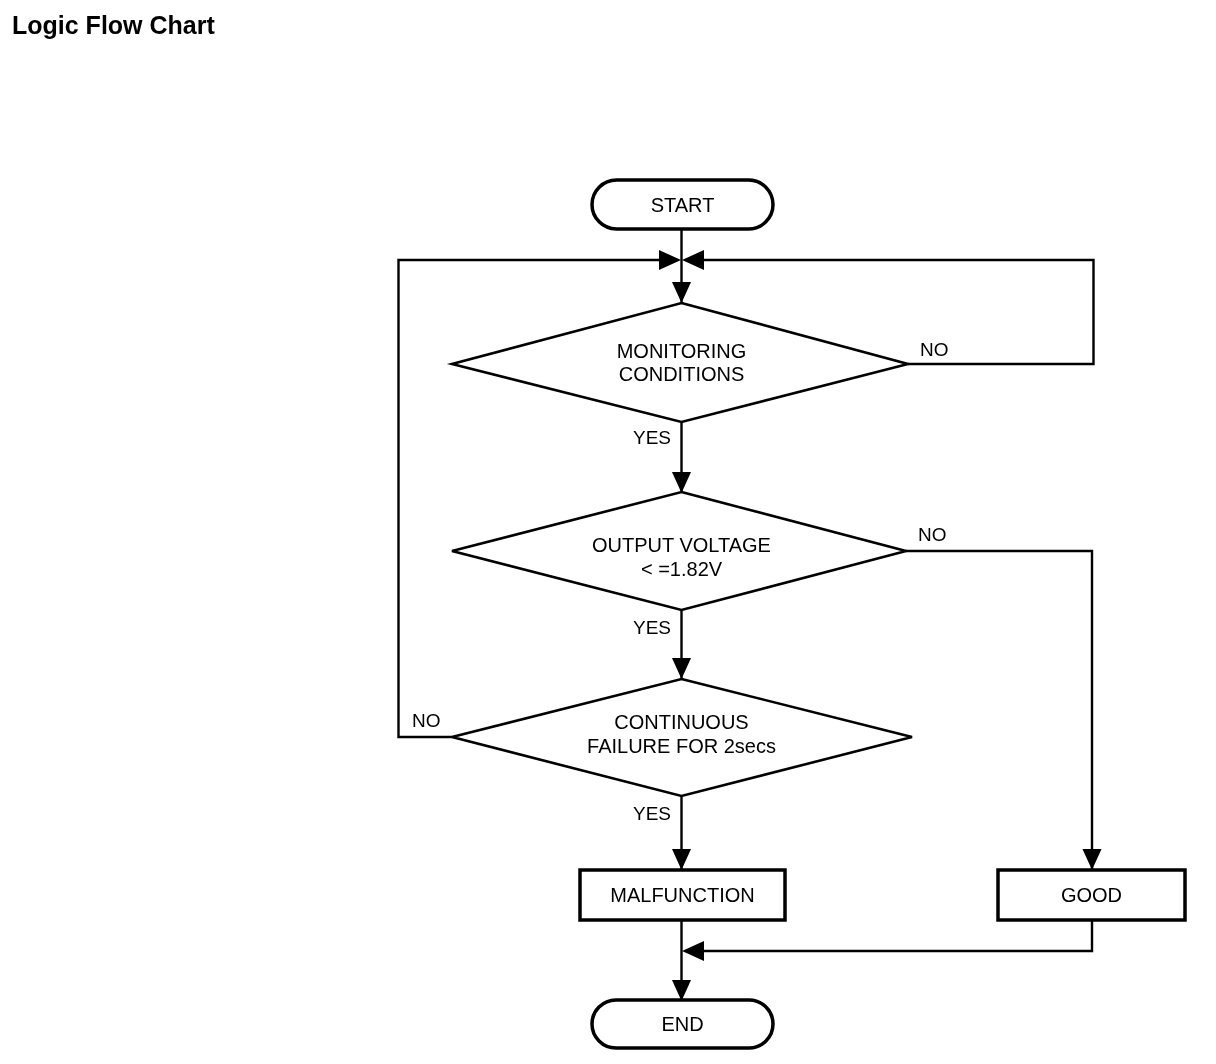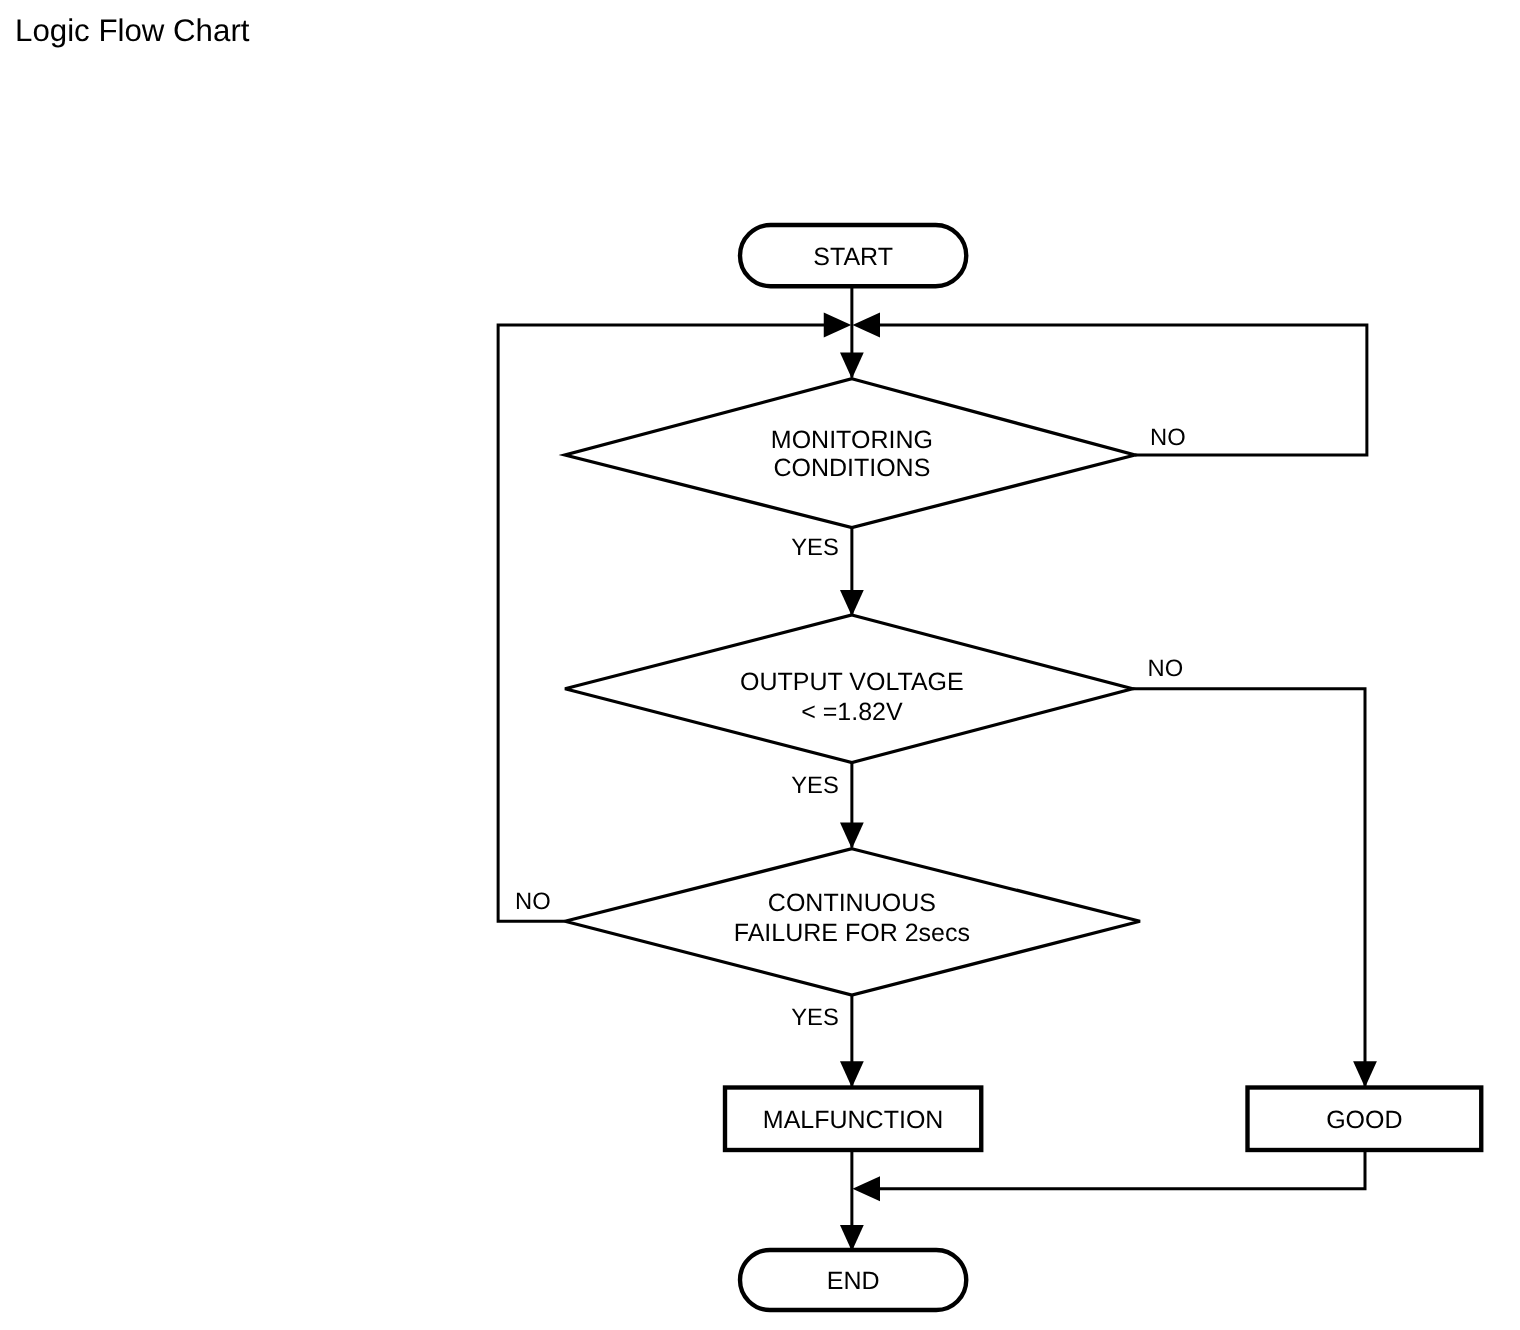--- a/index.html
+++ b/index.html
@@ -14,21 +14,21 @@
     font-family: "Liberation Sans", sans-serif;
     color: #000000;
     overflow: hidden;
     position: relative;
   }
   #page-title {
     position: absolute;
     left: 12px;
     top: 10px;
     font-size: 25px;
-    font-weight: normal;
+    font-weight: bold;
     letter-spacing: 0px;
     line-height: 30px;
     white-space: nowrap;
   }
   #flow-canvas {
     position: absolute;
     left: 0;
     top: 0;
     width: 1216px;
     height: 1064px;

